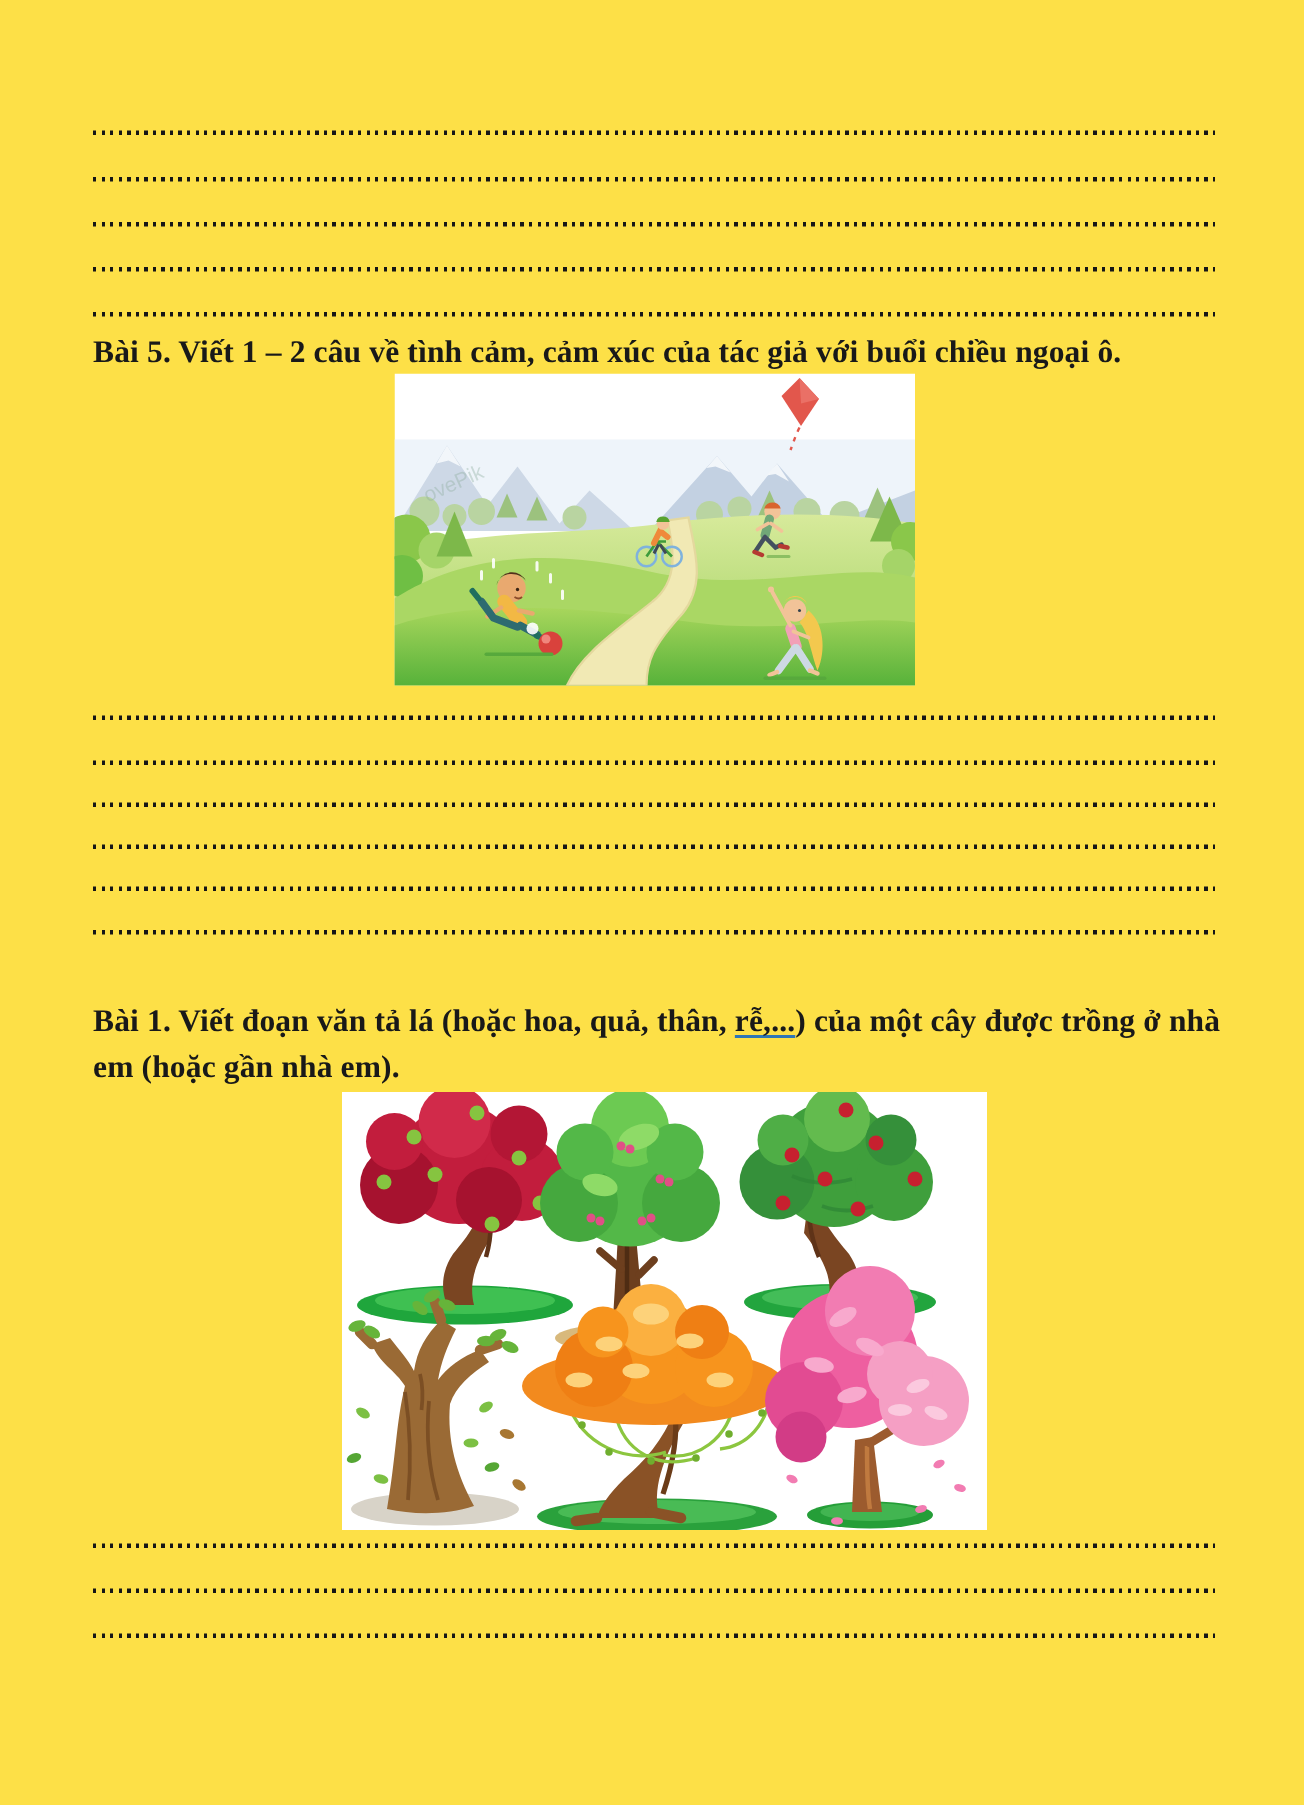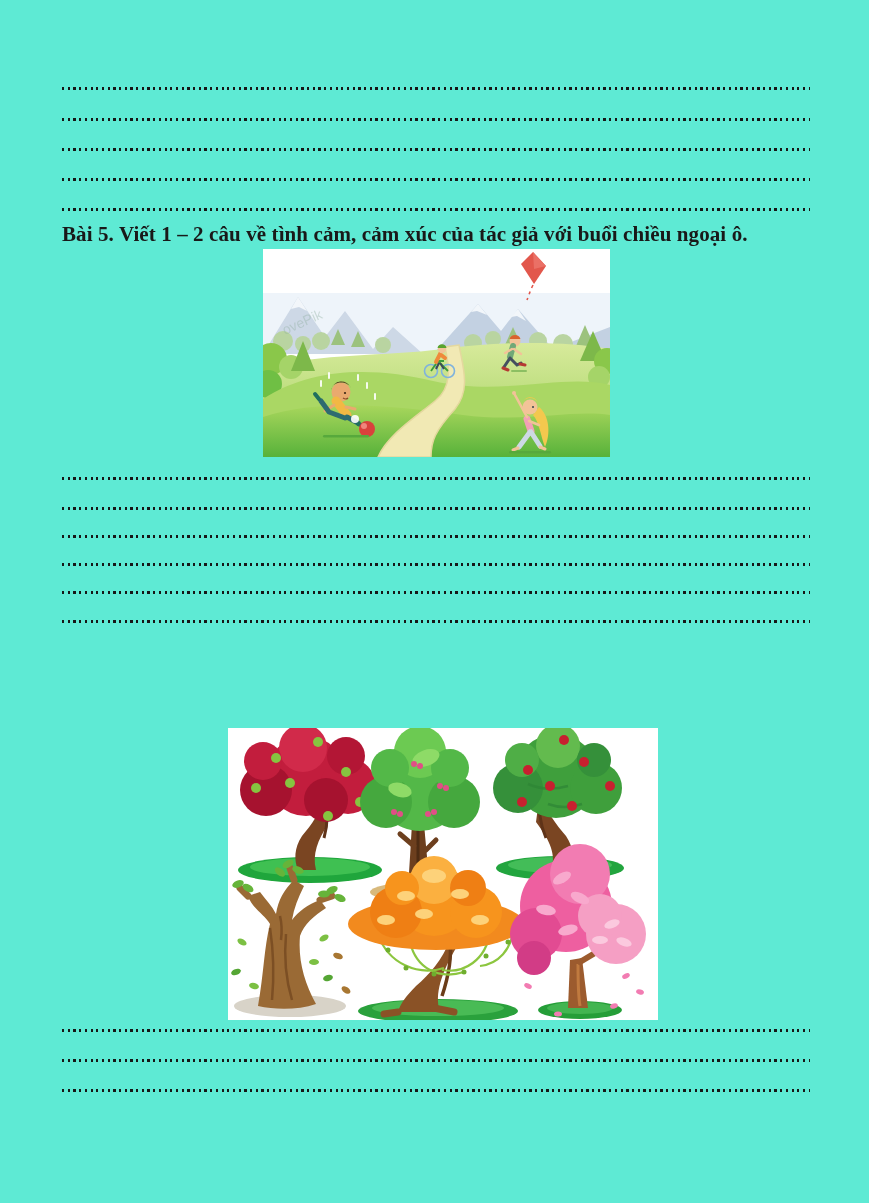--- a/index.html
+++ b/index.html
@@ -1,19 +1,19 @@
 <!DOCTYPE html>
 <html><head>
 <meta charset="utf-8">
 <style>
   html,body{margin:0;padding:0;background:#ffffff;}
   .page{
     position:relative;
     width:869px;height:1203px;
-    background:#5eead4;
+    background:#fde047;
     font-family:"Liberation Serif","DejaVu Serif",serif;
     color:#191919;
     overflow:hidden;
   }
   
   .ansline{
     position:absolute;
     left:62px;width:748px;height:3px;
     background-image:repeating-linear-gradient(90deg,#161616 0px,#161616 2.2px,transparent 2.2px,transparent 5.7px);
   }
@@ -166,20 +166,21 @@
   </figure>
 
   <div class="ansline" style="top:477px"></div>
   <div class="ansline" style="top:507px"></div>
   <div class="ansline" style="top:535px"></div>
   <div class="ansline" style="top:563px"></div>
   <div class="ansline" style="top:591px"></div>
   <div class="ansline" style="top:620px"></div>
 
 
+  <div class="heading" style="top:665px"><span>Bài 1. Viết đoạn văn tả lá (hoặc hoa, quả, thân, </span><span class="linklike">rễ,...</span><span>) của một cây được trồng ở nhà em (hoặc gần nhà em).</span></div>
 
   <figure style="left:228px;top:728px;width:430px;height:292px">
     <svg width="430" height="292" viewBox="0 0 430 292" xmlns="http://www.w3.org/2000/svg">
       <rect x="0" y="0" width="430" height="292" fill="#ffffff"></rect>
 
       <g>
         <ellipse cx="82" cy="142" rx="72" ry="13" fill="#1fa63c"></ellipse>
         <ellipse cx="82" cy="139" rx="60" ry="9" fill="#3fc052"></ellipse>
         <path d="M96,66 C92,86 84,96 74,108 C66,120 66,132 70,142 L88,142 C84,126 90,112 100,96 Z" fill="#7a4522"></path>
         <path d="M96,66 C100,80 100,96 96,110" stroke="#5f3318" stroke-width="3" fill="none"></path>

